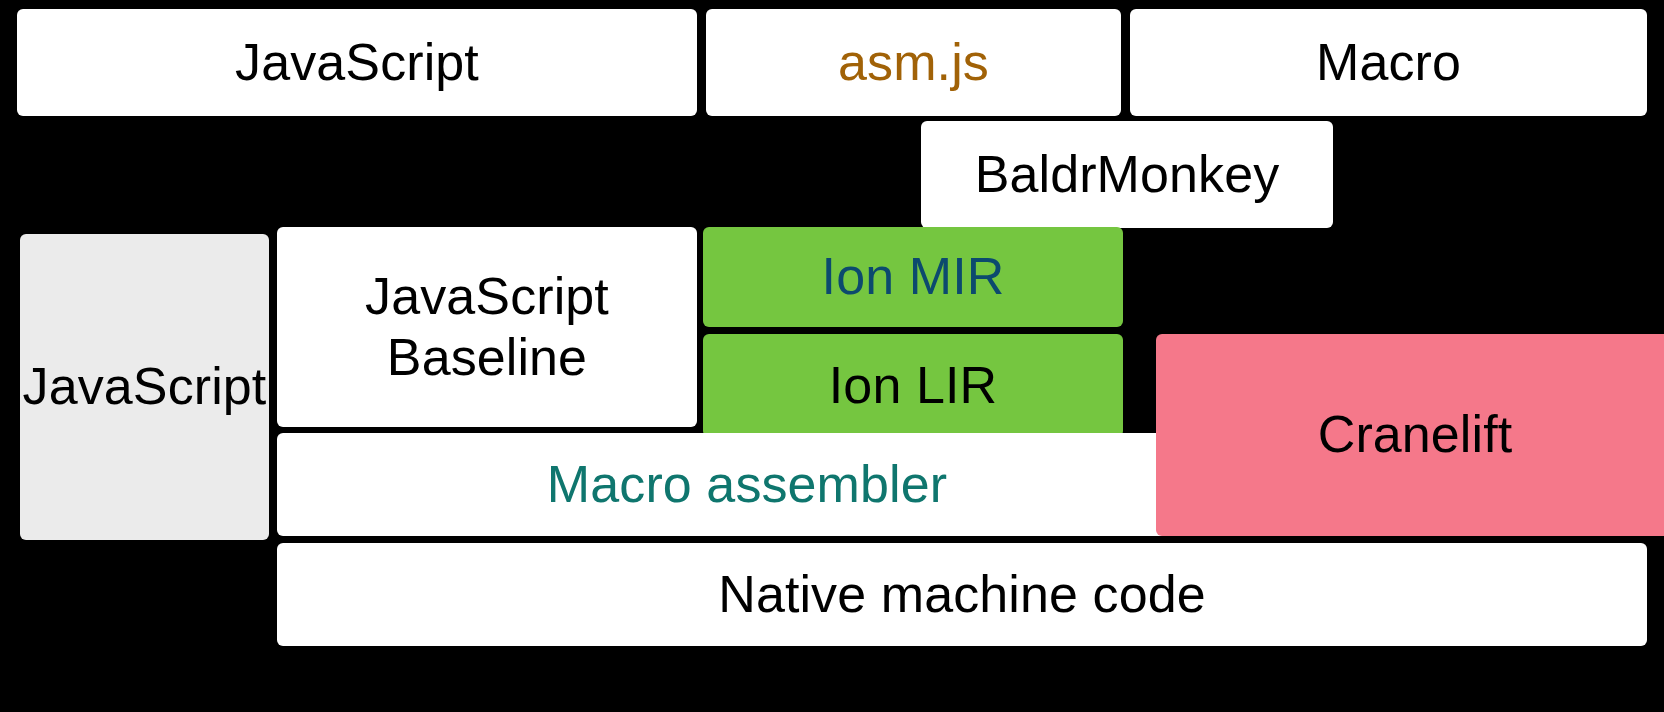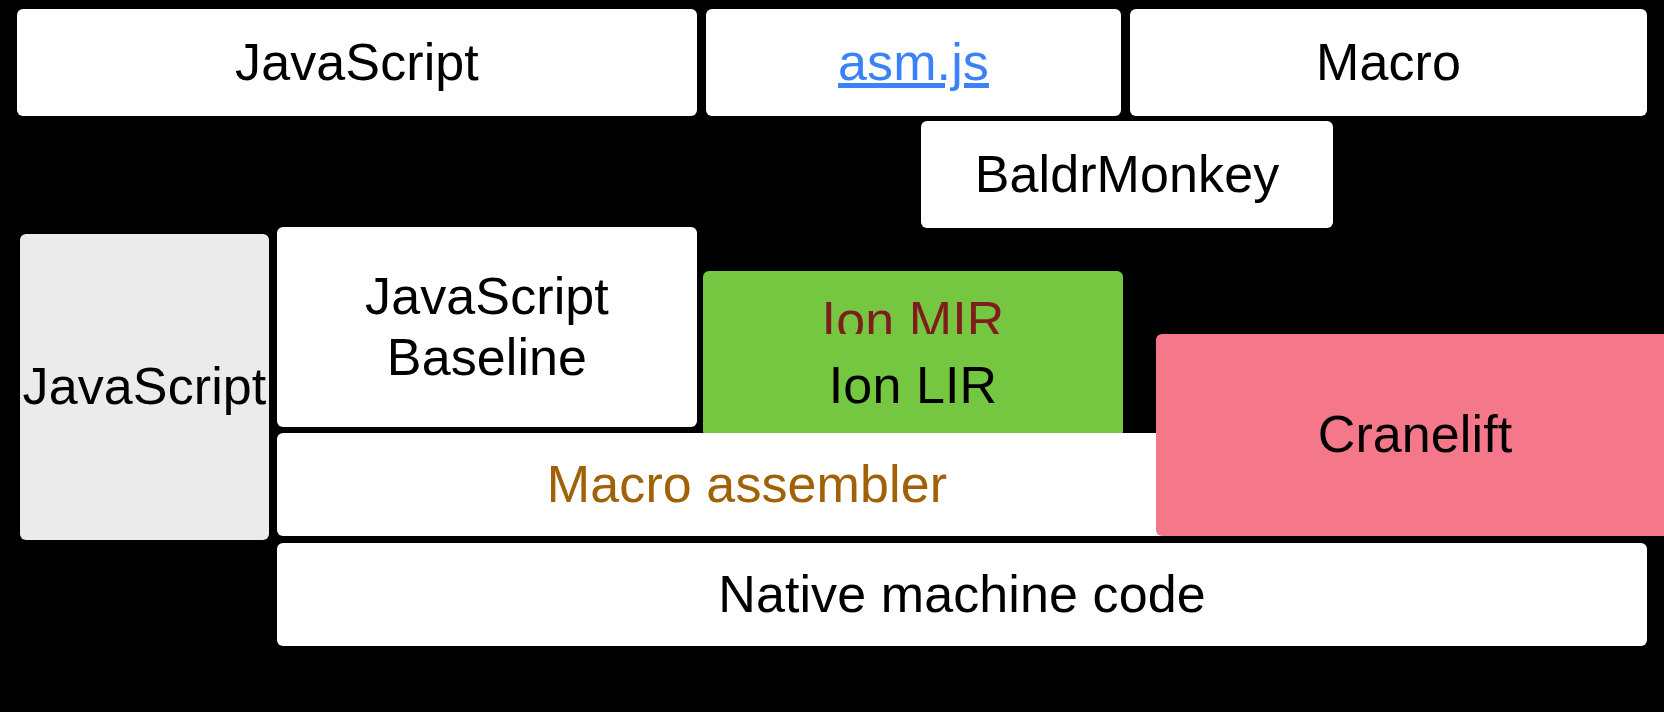--- a/index.html
+++ b/index.html
@@ -34,24 +34,24 @@
   .fill-white { background: #FFFFFF; }
   .fill-gray  { background: #EBEBEB; }
   .fill-green { background: #75C640; }
   .fill-pink  { background: #F5788A; margin-left: 27px; }
 </style>
 </head>
 <body>
 
 <div id="canvas" style="background: rgb(0, 0, 0);">
     <div class="node fill-white" style="left: 17px; top: 9px; width: 680px; height: 107px; color: rgb(0, 0, 0);">JavaScript</div>
-    <div class="node fill-white" style="left: 706px; top: 9px; width: 415px; height: 107px; color: #3b82f6; text-decoration: underline;">asm.js</div>
+    <div class="node fill-white" style="left: 706px; top: 9px; width: 415px; height: 107px; color: #a16207;">asm.js</div>
     <div class="node fill-white" style="left: 1130px; top: 9px; width: 517px; height: 107px; color: rgb(0, 0, 0);">Macro</div>
     <div class="node fill-white" style="left: 921px; top: 121px; width: 412px; height: 107px; color: rgb(0, 0, 0);">BaldrMonkey</div>
     <div class="node fill-gray" style="left: 20px; top: 234px; width: 249px; height: 306px; color: rgb(0, 0, 0);">JavaScript</div>
     <div class="node fill-white" style="left: 277px; top: 227px; width: 420px; height: 200px; color: rgb(0, 0, 0);">JavaScript
 Baseline</div>
-    <div class="node fill-green" style="left: 703px; top: 227px; width: 420px; height: 100px; color: #7f1d1d; margin-top: 44px;">Ion MIR</div>
+    <div class="node fill-green" style="left: 703px; top: 227px; width: 420px; height: 100px; color: #0c4a6e;">Ion MIR</div>
     <div class="node fill-green" style="left: 703px; top: 334px; width: 420px; height: 103px; color: rgb(0, 0, 0);">Ion LIR</div>
-    <div class="node fill-white" style="left: 277px; top: 433px; width: 940px; height: 103px; color: #a16207;">Macro assembler</div>
+    <div class="node fill-white" style="left: 277px; top: 433px; width: 940px; height: 103px; color: #0f766e;">Macro assembler</div>
     <div class="node fill-pink" style="left: 1129px; top: 334px; width: 518px; height: 202px; color: rgb(0, 0, 0);">Cranelift</div>
     <div class="node fill-white" style="left: 277px; top: 543px; width: 1370px; height: 103px; color: rgb(0, 0, 0);">Native machine code</div>
   </div>
 
 </body></html>

